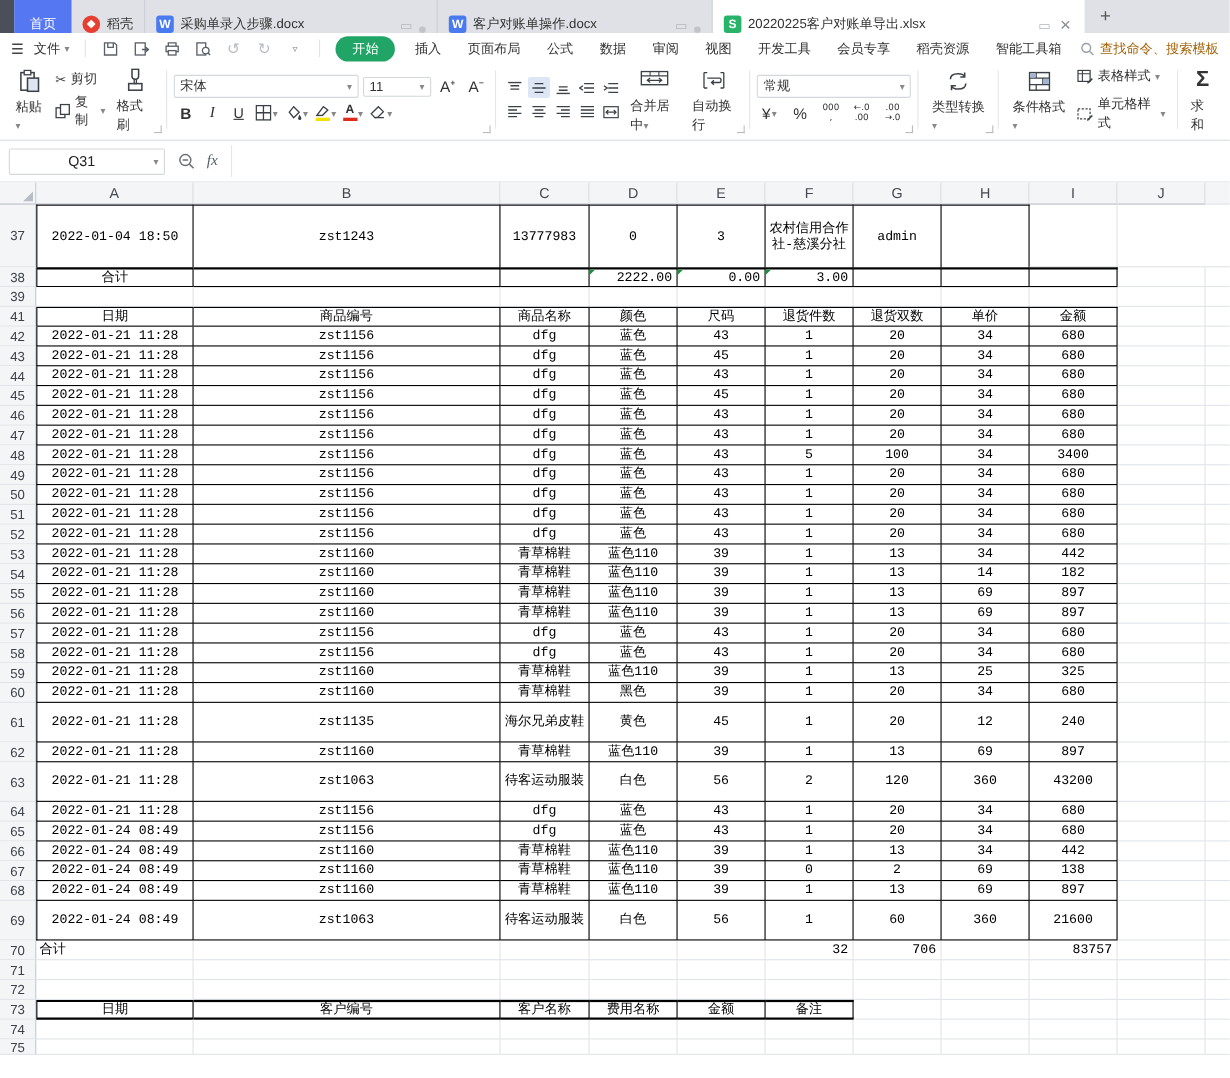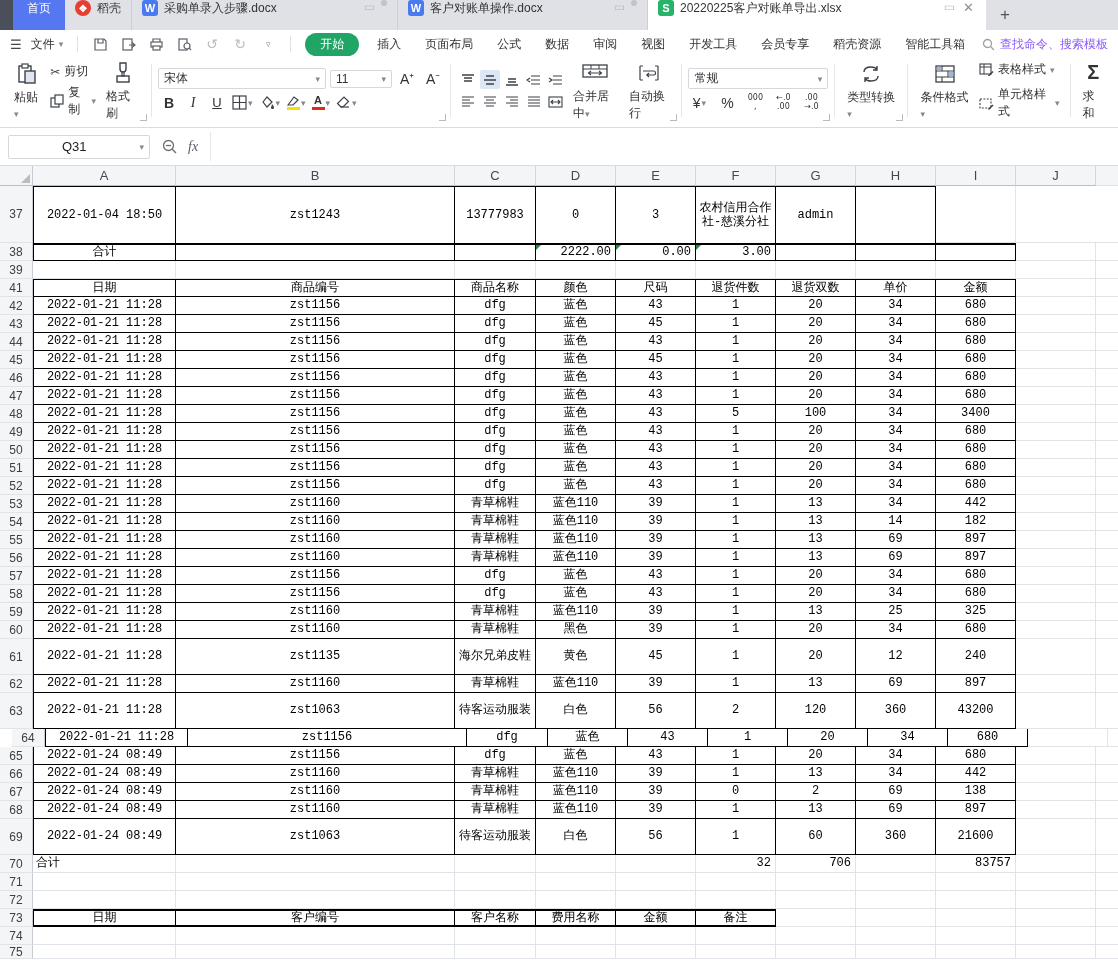--- a/index.html
+++ b/index.html
@@ -2,21 +2,21 @@
 <html><head>
 <meta charset="utf-8">
 <style>
   *{box-sizing:border-box;margin:0;padding:0}
   html,body{width:1118px;height:980px;overflow:hidden;background:#fff;
     font-family:"Liberation Sans",sans-serif;font-size:12px;color:#333}
 
   
   .tabbar{height:30px;background:#dfe1e6;display:flex;align-items:stretch}
   .win-edge{width:13px;background:#4a4f59}
-  .tab{display:flex;align-items:flex-start;gap:6px;padding:0 10px;border-right:1px solid #cbcfd6;
+  .tab{display:flex;align-items:flex-end;gap:6px;padding:0 10px;border-right:1px solid #cbcfd6;
        color:#333;white-space:nowrap;cursor:pointer}
   .tab-home{background:#5577f2;color:#fff;width:52px;justify-content:center;border-right:none}
   .tab-active{background:#fff;border-right:none}
   .doc-badge{width:16px;height:16px;border-radius:3px;display:inline-flex;align-items:center;
              justify-content:center;color:#fff;font-size:11px;font-weight:bold;flex:0 0 auto}
   .badge-w{background:#4a7af0}
   .badge-s{background:#27b36a}
   .badge-rice{background:#e63e30;border-radius:50%;color:#fff;font-size:10px}
   .ghost{color:#b3b8bf;font-size:12px}
   .dot{width:6px;height:6px;border-radius:50%;background:#c0c4ca}
@@ -27,21 +27,21 @@
   .menubar{height:28px;display:flex;align-items:center;background:#fff;padding:0 10px;gap:4px}
   .hamburger{font-size:13px;color:#444;letter-spacing:1px}
   .menu-file{display:flex;align-items:center;gap:4px;padding:0 4px;color:#333}
   .chev{font-size:9px;color:#888}
   .mb-sep{width:1px;height:16px;background:#e0e2e6;margin:0 6px}
   .qbtn{width:24px;height:22px;display:flex;align-items:center;justify-content:center;
         color:#5a5f66;font-size:14px;cursor:pointer}
   .qbtn svg{display:block}
   .menu-item{padding:3px 10px;color:#333;cursor:pointer;white-space:nowrap}
   .menu-pill{background:#21a566;color:#fff;border-radius:12px;padding:3px 15px;margin:0 4px}
-  .menu-search{margin-left:auto;display:flex;align-items:center;gap:5px;color:#8b5cf6}
+  .menu-search{margin-left:auto;display:flex;align-items:center;gap:5px;color:#a16207}
 
   
   .toolbar{height:70px;display:flex;align-items:stretch;background:#fff;
            border-bottom:1px solid #d8dbe0;padding:2px 4px 6px 4px;position:relative}
   .tgroup{display:flex;align-items:center;padding:0 4px;position:relative}
   .t-sep{width:1px;background:#e4e6ea;margin:4px 2px}
   .bigbtn{display:flex;flex-direction:column;align-items:center;justify-content:center;
           gap:2px;padding:2px 6px;cursor:pointer;color:#333}
   .bigbtn .ic{height:26px;display:flex;align-items:center;justify-content:center}
   .stack2{display:flex;flex-direction:column;justify-content:space-between;padding:4px 0}
@@ -878,21 +878,21 @@
         <div class="cell c2" style="border-right: 1px solid rgb(0, 0, 0); border-bottom: 1px solid rgb(0, 0, 0);">待客运动服装</div>
         <div class="cell c3" style="border-right: 1px solid rgb(0, 0, 0); border-bottom: 1px solid rgb(0, 0, 0);">白色</div>
         <div class="cell c4" style="border-right: 1px solid rgb(0, 0, 0); border-bottom: 1px solid rgb(0, 0, 0);">56</div>
         <div class="cell c5" style="border-right: 1px solid rgb(0, 0, 0); border-bottom: 1px solid rgb(0, 0, 0);">2</div>
         <div class="cell c6" style="border-right: 1px solid rgb(0, 0, 0); border-bottom: 1px solid rgb(0, 0, 0);">120</div>
         <div class="cell c7" style="border-right: 1px solid rgb(0, 0, 0); border-bottom: 1px solid rgb(0, 0, 0);">360</div>
         <div class="cell c8" style="border-right: 1px solid rgb(0, 0, 0); border-bottom: 1px solid rgb(0, 0, 0);">43200</div>
         <div class="cell c9"></div>
         <div class="cell sl"></div>
       </div>
-      <div class="row" style="height: 18px; padding-left: 12px;">
+      <div class="row" style="height: 18px;">
         <div class="rn">64</div>
         <div class="cell c0" style="border-right: 1px solid rgb(0, 0, 0); border-left: 1px solid rgb(0, 0, 0); border-bottom: 1px solid rgb(0, 0, 0);">2022-01-21 11:28</div>
         <div class="cell c1" style="border-right: 1px solid rgb(0, 0, 0); border-bottom: 1px solid rgb(0, 0, 0);">zst1156</div>
         <div class="cell c2" style="border-right: 1px solid rgb(0, 0, 0); border-bottom: 1px solid rgb(0, 0, 0);">dfg</div>
         <div class="cell c3" style="border-right: 1px solid rgb(0, 0, 0); border-bottom: 1px solid rgb(0, 0, 0);">蓝色</div>
         <div class="cell c4" style="border-right: 1px solid rgb(0, 0, 0); border-bottom: 1px solid rgb(0, 0, 0);">43</div>
         <div class="cell c5" style="border-right: 1px solid rgb(0, 0, 0); border-bottom: 1px solid rgb(0, 0, 0);">1</div>
         <div class="cell c6" style="border-right: 1px solid rgb(0, 0, 0); border-bottom: 1px solid rgb(0, 0, 0);">20</div>
         <div class="cell c7" style="border-right: 1px solid rgb(0, 0, 0); border-bottom: 1px solid rgb(0, 0, 0);">34</div>
         <div class="cell c8" style="border-right: 1px solid rgb(0, 0, 0); border-bottom: 1px solid rgb(0, 0, 0);">680</div>

